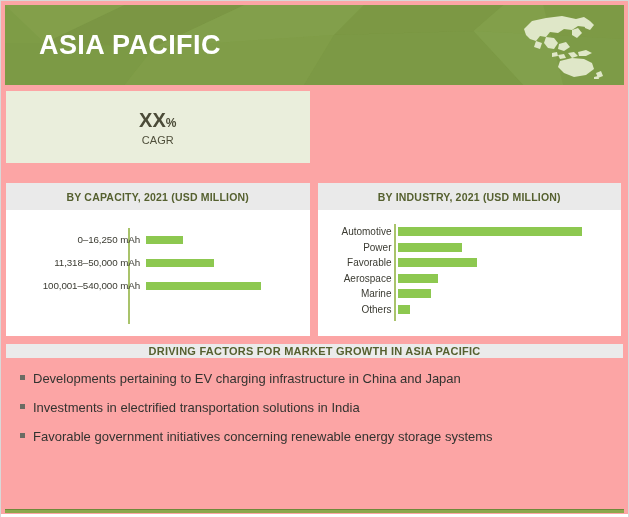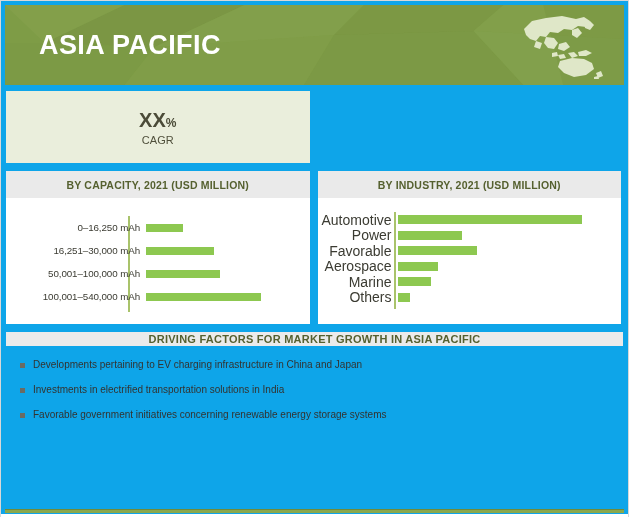--- a/index.html
+++ b/index.html
@@ -9,21 +9,21 @@
     height: 517px;
     background: #ffffff;
     font-family: "Liberation Sans", sans-serif;
     overflow: hidden;
   }
 
   #infographic {
     position: relative;
     width: 629px;
     height: 517px;
-    background: #0ea5e9;
+    background: #fca5a5;
     border: 1px solid #d8d8d8;
     border-bottom: none;
   }
 
   
   .banner {
     position: relative;
     height: 80px;
     margin: 4px 4px 0 4px;
     background: #7e9c46;
@@ -142,21 +142,21 @@
     background: #a9c36b;
   }
 
   
   #chart-capacity .bar-label { width: 116px; font-size: 9.8px; letter-spacing: -0.1px; }
   #chart-capacity .bar-row { height: 23px; }
   #chart-capacity .axis { left: 122px; top: 18px; height: 96px; }
   #chart-capacity .chart-rows { top: 18px; left: 24px; }
 
   
-  #chart-industry .bar-label { width: 76px; font-size: 14px; }
+  #chart-industry .bar-label { width: 76px; font-size: 10px; }
   #chart-industry .bar-row { height: 15.5px; }
   #chart-industry .axis { left: 76px; top: 14px; height: 97px; }
   #chart-industry .chart-rows { top: 14px; left: 0px; padding-left: 4px; }
   #chart-industry .bar { height: 9px; }
 
   
   .drivers {
     margin-top: 8px;
   }
   .drivers-head {
@@ -172,21 +172,21 @@
     font-family: "Liberation Sans Narrow", "Liberation Sans", sans-serif;
   }
   .drivers-list {
     padding: 13px 0 8px 14px;
   }
   .driver-item {
     display: flex;
     align-items: flex-start;
     margin-bottom: 14px;
     color: #333330;
-    font-size: 10px;
+    font-size: 13px;
     font-family: "Liberation Sans Narrow", "Liberation Sans", sans-serif;
   }
   .driver-bullet {
     width: 5px;
     height: 5px;
     background: #6b6b63;
     margin: 4px 8px 0 0;
     flex: none;
   }
   .bottom-rule {
@@ -253,21 +253,21 @@
 
     <div class="two-col">
       <div class="col">
         <div class="stat-card">
           <div class="stat-main"><span>XX</span><span class="pct">%</span></div>
           <div class="stat-sub">CAGR</div>
         </div>
       </div>
     </div>
 
-    <div class="two-col" style="margin-top:8px;">
+    <div class="two-col" style="margin-top:20px;">
       <div class="col">
         <div class="section-head">BY CAPACITY, 2021 (USD MILLION)</div>
       </div>
       <div class="col">
         <div class="section-head">BY INDUSTRY, 2021 (USD MILLION)</div>
       </div>
     </div>
 
     <div class="two-col" style="margin-top:0;">
 
@@ -276,29 +276,23 @@
           <div class="chart" id="chart-capacity">
             <div class="axis"></div>
             <div class="chart-rows" id="rows-capacity">
                 <div class="bar-row">
                   <div class="bar-label">0–16,250 mAh</div>
                   <div class="bar-track">
                     <div class="bar" style="width: 36.8px; background: rgb(141, 200, 80);"></div>
                   </div>
                 </div>
                 <div class="bar-row">
-                  <div class="bar-label">16,251–30,000 mAh</div>
+                  <div class="bar-label">11,318–50,000 mAh</div>
                   <div class="bar-track">
                     <div class="bar" style="width: 67.85px; background: rgb(141, 200, 80);"></div>
-                  </div>
-                </div>
-                <div class="bar-row">
-                  <div class="bar-label">50,001–100,000 mAh</div>
-                  <div class="bar-track">
-                    <div class="bar" style="width: 73.6px; background: rgb(141, 200, 80);"></div>
                   </div>
                 </div>
                 <div class="bar-row">
                   <div class="bar-label">100,001–540,000 mAh</div>
                   <div class="bar-track">
                     <div class="bar" style="width: 115px; background: rgb(141, 200, 80);"></div>
                   </div>
                 </div>
               </div>
           </div>

